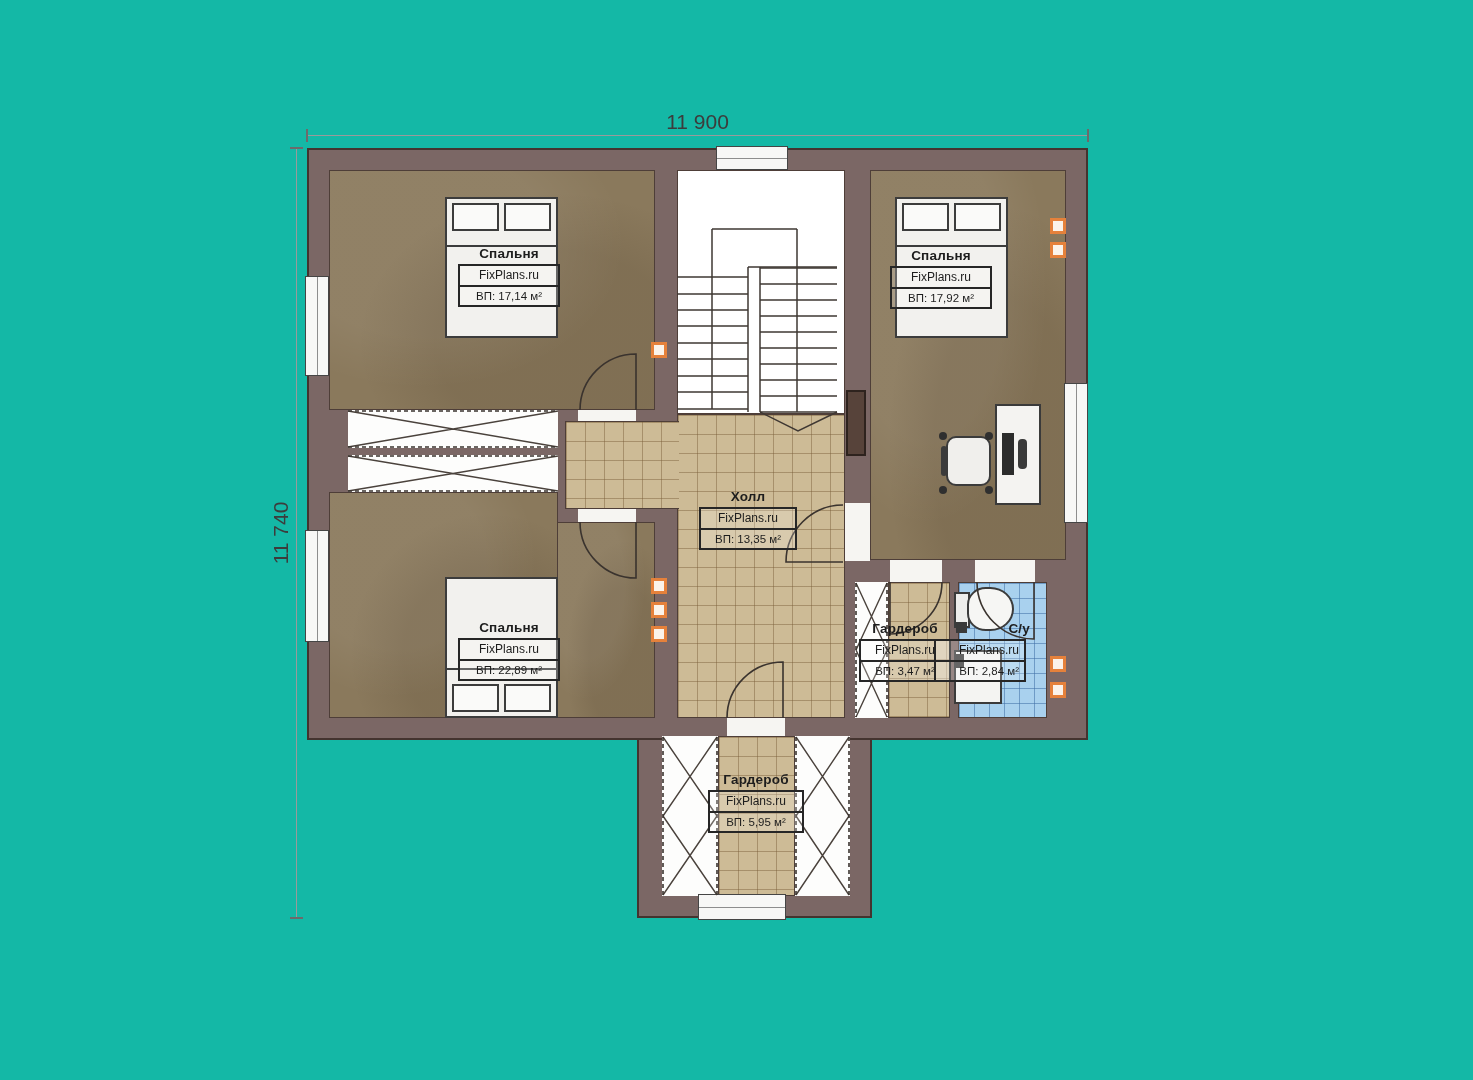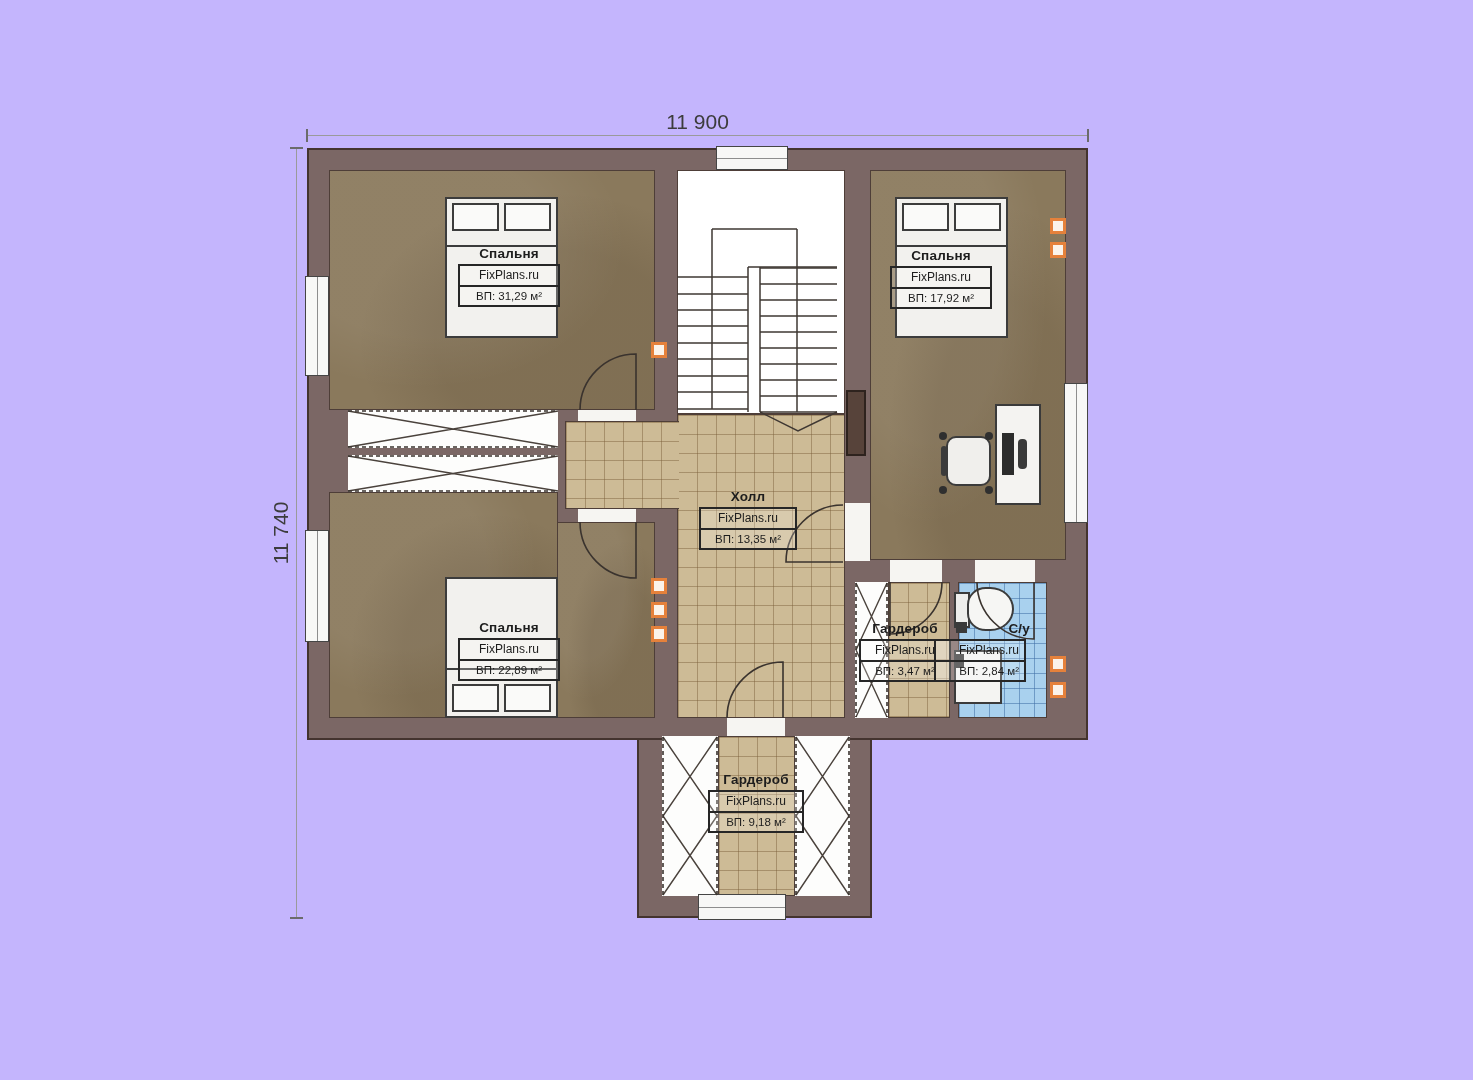--- a/index.html
+++ b/index.html
@@ -1,17 +1,17 @@
 <!DOCTYPE html>
 <html><head>
 <meta charset="utf-8">
 <style>
   html,body{margin:0;padding:0;background:#ffffff;}
   *{box-sizing:border-box;}
-  #canvas{position:relative;width:1473px;height:1080px;background:#c4b5fd;overflow:hidden;
+  #canvas{position:relative;width:1473px;height:1080px;background:#14b8a6;overflow:hidden;
           font-family:"Liberation Sans","DejaVu Sans",sans-serif;}
 
   
   .wall{position:absolute;background:#7b6765;border:2px solid #44342f;}
   
   .floor{position:absolute;border:1.5px solid #4e3e38;}
   .brown{background-color:#8a795c;
      background-image:radial-gradient(ellipse at 28% 30%, rgba(255,255,255,.06) 0 40%, transparent 62%),
                       radial-gradient(ellipse at 70% 72%, rgba(40,25,10,.10) 0 38%, transparent 62%);}
   .tile{background-color:#cdbb96;
@@ -177,21 +177,21 @@
       <path d="M348,411 H558 M348,447 H558 M348,456 H558 M348,491 H558"></path>
       <path d="M856,583 V717 M887,583 V717"></path>
       <path d="M663,737 V895 M717,737 V895 M796,737 V895 M849,737 V895"></path>
     </g>
   </svg>
 
   <div class="room-label" style="left:445px;top:246px;width:128px;">
     <div class="rl-name">Спальня</div>
     <div class="rl-box" style="width:102px;">
       <div class="rl-row">FixPlans.ru</div>
-      <div class="rl-row area">ВП: 31,29 м²</div>
+      <div class="rl-row area">ВП: 17,14 м²</div>
     </div>
   </div>
 
   <div class="room-label" style="left:883px;top:248px;width:116px;">
     <div class="rl-name">Спальня</div>
     <div class="rl-box" style="width:102px;">
       <div class="rl-row">FixPlans.ru</div>
       <div class="rl-row area">ВП: 17,92 м²</div>
     </div>
   </div>
@@ -225,17 +225,17 @@
     <div class="rl-box" style="width:92px;">
       <div class="rl-row">FixPlans.ru</div>
       <div class="rl-row area">ВП: 2,84 м²</div>
     </div>
   </div>
 
   <div class="room-label" style="left:700px;top:772px;width:112px;">
     <div class="rl-name">Гардероб</div>
     <div class="rl-box" style="width:96px;">
       <div class="rl-row">FixPlans.ru</div>
-      <div class="rl-row area">ВП: 9,18 м²</div>
+      <div class="rl-row area">ВП: 5,95 м²</div>
     </div>
   </div>
 
 </div>
 
 </body></html>

